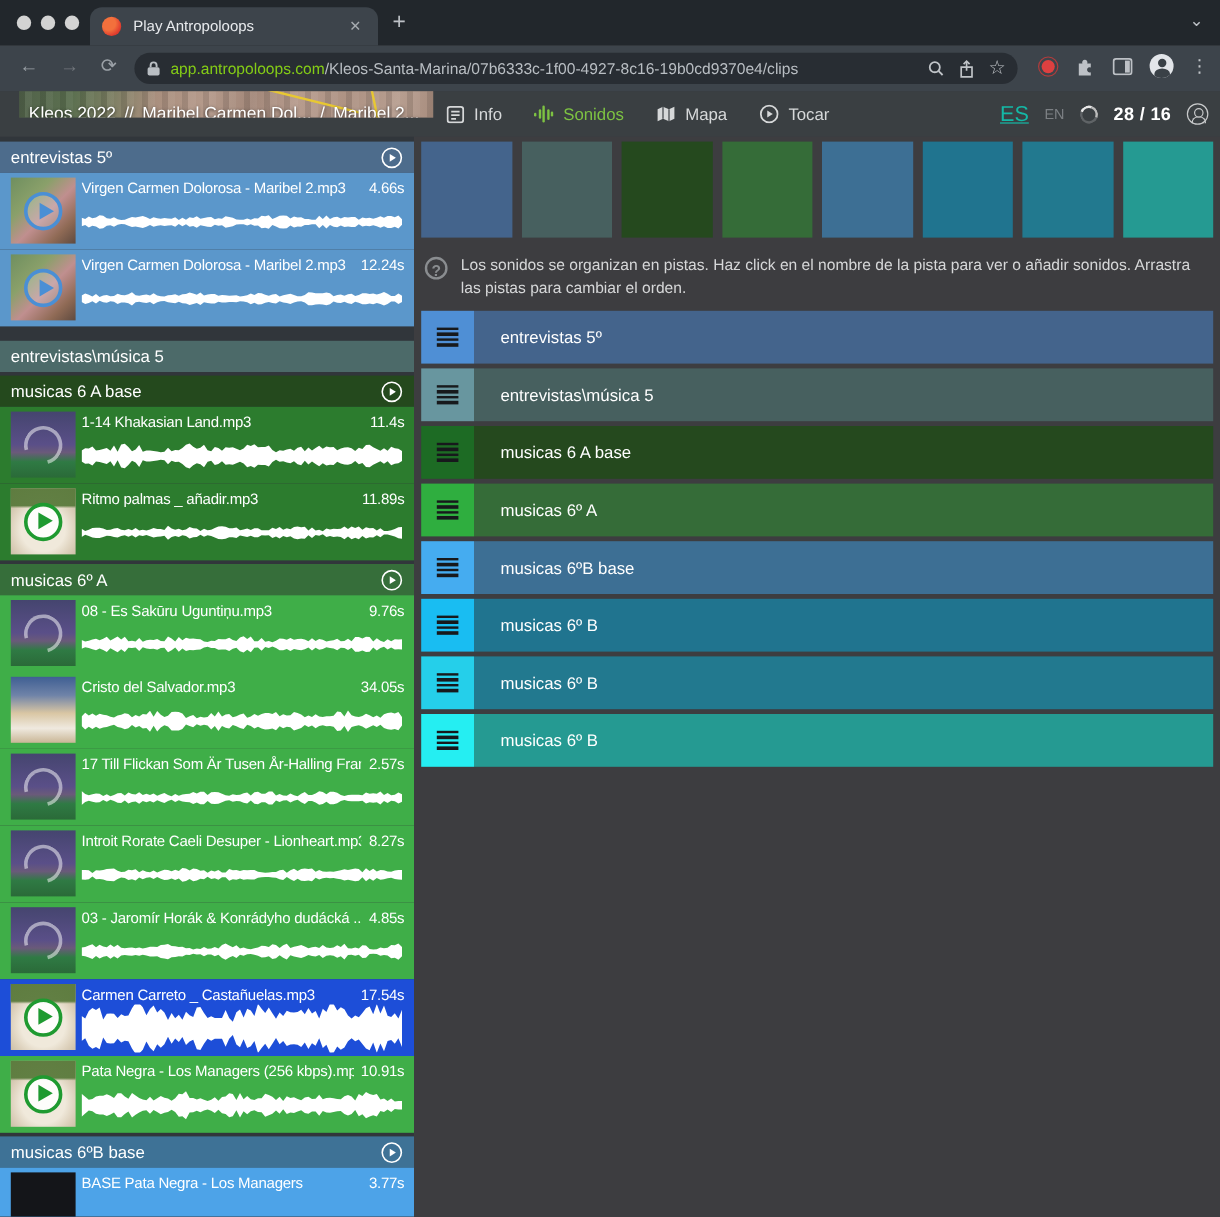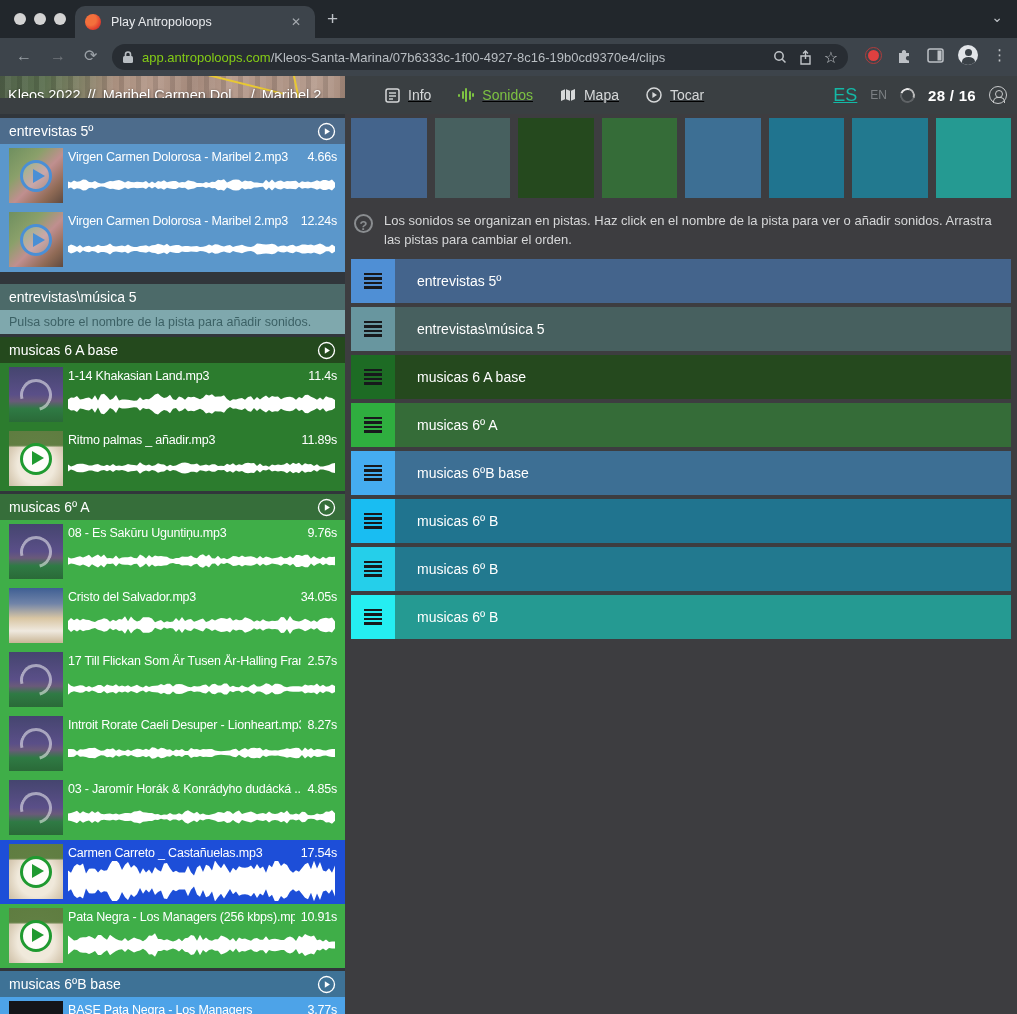--- a/index.html
+++ b/index.html
@@ -30,31 +30,31 @@
   .tb-right { position:absolute; right:10px; top:7px; display:flex; align-items:center; gap:14px; }
   .rec { width:17px; height:17px; border-radius:50%; border:1.5px solid #b03c3c; display:flex; align-items:center; justify-content:center; }
   .rec i { width:11px; height:11px; border-radius:50%; background:#dd4040; }
   .avatar { width:20px; height:20px; border-radius:50%; background:#e2e5e9; position:relative; overflow:hidden; }
   .avatar:before { content:""; position:absolute; left:6.5px; top:3.5px; width:7px; height:7px; border-radius:50%; background:#3a4147; }
   .avatar:after { content:""; position:absolute; left:3.5px; top:12px; width:13px; height:9px; border-radius:50% 50% 0 0; background:#3a4147; }
   .dots { color:#c0c4c8; font-size:15px; }
 
   
   .appheader { position:absolute; top:76px; left:0; width:100%; height:38px; background:#3a3f42; }
-  .map-strip { position:absolute; left:0; top:0; width:345px; height:22px; overflow:hidden;
+  .map-strip { position:absolute; left:16px; top:0; width:345px; height:22px; overflow:hidden;
     background:linear-gradient(100deg,#51624a 0%,#5c7050 13%,#7b7e62 22%,#a98f7e 33%,#b59a8b 45%,#a3887a 56%,#b79c8e 67%,#ad9283 79%,#b79e90 91%,#a88d7e 100%); }
   .map-strip:before { content:""; position:absolute; inset:0;
     background:repeating-linear-gradient(90deg, rgba(0,0,0,.10) 0 5px, rgba(255,255,255,.05) 5px 11px, rgba(0,0,0,0) 11px 17px); }
   .yline { position:absolute; background:#e8c832; height:2px; }
   .yline.a { width:90px; left:195px; top:6px; transform:rotate(14deg); }
   .yline.b { width:60px; left:268px; top:18px; transform:rotate(78deg); }
   .map-pin { position:absolute; left:194px; top:24px; width:9px; height:9px; border-radius:50% 50% 50% 0; transform:rotate(-45deg); background:#f0c330; }
   .crumbs { position:absolute; left:8px; top:0; height:38px; display:flex; align-items:center; gap:7px;
             color:#fff; font-size:14.5px; text-shadow:0 1px 3px rgba(0,0,0,.75); white-space:nowrap; }
-  .app-nav { position:absolute; left:355px; top:0; height:38px; display:flex; align-items:center; padding-left:30px; gap:27px;text-decoration:underline; }
+  .app-nav { position:absolute; left:342px; top:0; height:38px; display:flex; align-items:center; padding-left:30px; gap:27px; }
   .nav-item { display:flex; align-items:center; gap:8px; color:#d6d8d9; font-size:14px; }
   .nav-item.active { color:#7dc242; }
   .wavebars { display:flex; align-items:center; gap:1.5px; height:16px; }
   .wavebars i { width:2px; background:#7dc242; border-radius:1px; }
   .hdr-right { position:absolute; right:10px; top:0; height:38px; display:flex; align-items:center; gap:13px; }
   .lang-on { color:#14b8a6; font-size:18px;text-decoration:underline; }
   .lang-off { color:#7c8084; font-size:12px; }
   .spinner { width:15px; height:15px; border-radius:50%; border:2.5px solid #5f6366;
              border-top-color:#e8e8e8; border-right-color:#bcbcbc; transform:rotate(-25deg); }
   .counter { color:#fff; font-size:15px; font-weight:bold; letter-spacing:.3px; }
@@ -263,21 +263,20 @@
           <polygon points="0,17.3 3,15.6 6,16.6 9,18.0 12,16.1 15,18.4 18,17.2 21,16.8 24,17.9 27,17.6 30,15.7 33,16.9 36,17.0 39,16.3 42,14.5 45,17.1 48,17.5 51,16.9 54,16.5 57,17.3 60,15.4 63,17.2 66,17.9 69,18.1 72,17.1 75,16.8 78,16.2 81,17.5 84,16.2 87,16.0 90,14.8 93,15.6 96,16.6 99,14.8 102,17.2 105,16.5 108,16.1 111,16.0 114,17.5 117,16.9 120,17.0 123,17.4 126,17.3 129,17.1 132,18.0 135,17.7 138,17.1 141,15.5 144,16.8 147,15.2 150,15.4 153,16.7 156,17.4 159,16.5 162,16.1 165,18.0 168,17.0 171,16.4 174,15.7 177,16.9 180,17.8 183,17.9 186,16.9 189,14.6 192,14.7 195,15.3 198,15.4 201,15.3 204,14.7 207,15.4 210,17.8 213,16.8 216,16.5 219,17.5 222,16.2 225,15.7 228,17.6 231,16.8 234,15.4 237,15.4 240,16.0 243,15.5 246,16.5 249,15.6 252,14.4 255,15.7 258,17.7 261,17.7 264,15.6 267,17.4 267,22.6 264,24.4 261,22.3 258,22.3 255,24.3 252,25.6 249,24.4 246,23.5 243,24.5 240,24.0 237,24.6 234,24.6 231,23.2 228,22.4 225,24.3 222,23.8 219,22.5 216,23.5 213,23.2 210,22.2 207,24.6 204,25.3 201,24.7 198,24.6 195,24.7 192,25.3 189,25.4 186,23.1 183,22.1 180,22.2 177,23.1 174,24.3 171,23.6 168,23.0 165,22.0 162,23.9 159,23.5 156,22.6 153,23.3 150,24.6 147,24.8 144,23.2 141,24.5 138,22.9 135,22.3 132,22.0 129,22.9 126,22.7 123,22.6 120,23.0 117,23.1 114,22.5 111,24.0 108,23.9 105,23.5 102,22.8 99,25.2 96,23.4 93,24.4 90,25.2 87,24.0 84,23.8 81,22.5 78,23.8 75,23.2 72,22.9 69,21.9 66,22.1 63,22.8 60,24.6 57,22.7 54,23.5 51,23.1 48,22.5 45,22.9 42,25.5 39,23.7 36,23.0 33,23.1 30,24.3 27,22.4 24,22.1 21,23.2 18,22.8 15,21.6 12,23.9 9,22.0 6,23.4 3,24.4 0,22.7" fill="#ffffff"></polygon>
         </svg>
   </div>
 </section>
 
   <section class="sec gap-big">
     <div class="sec-head" style="background: rgb(76, 106, 105);">
       <span class="sec-title">entrevistas\música 5</span>
 
     </div>
-  <div class="sec-empty" style="background: rgb(127, 168, 173); color: rgb(60, 97, 101);">Pulsa sobre el nombre de la pista para añadir sonidos.</div>
     </section>
 
   <section class="sec">
     <div class="sec-head" style="background: rgb(36, 73, 29);">
       <span class="sec-title">musicas 6 A base</span>
       <span class="sec-play">
         <svg width="19" height="19" viewBox="0 0 20 20">
           <circle cx="10" cy="10" r="8.4" fill="none" stroke="#fff" stroke-width="1.4"></circle>
           <path d="M8.2,6.6 L13.6,10 L8.2,13.4 Z" fill="#fff"></path>
         </svg>

